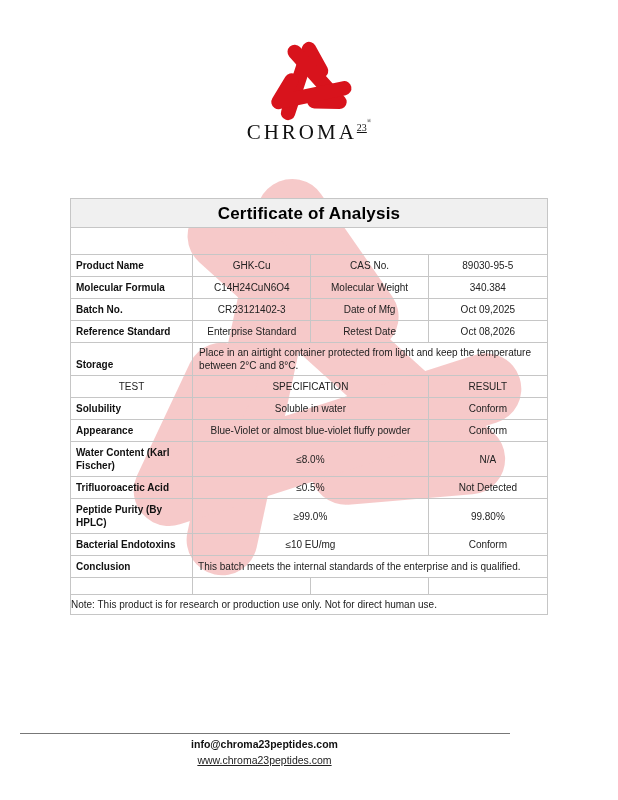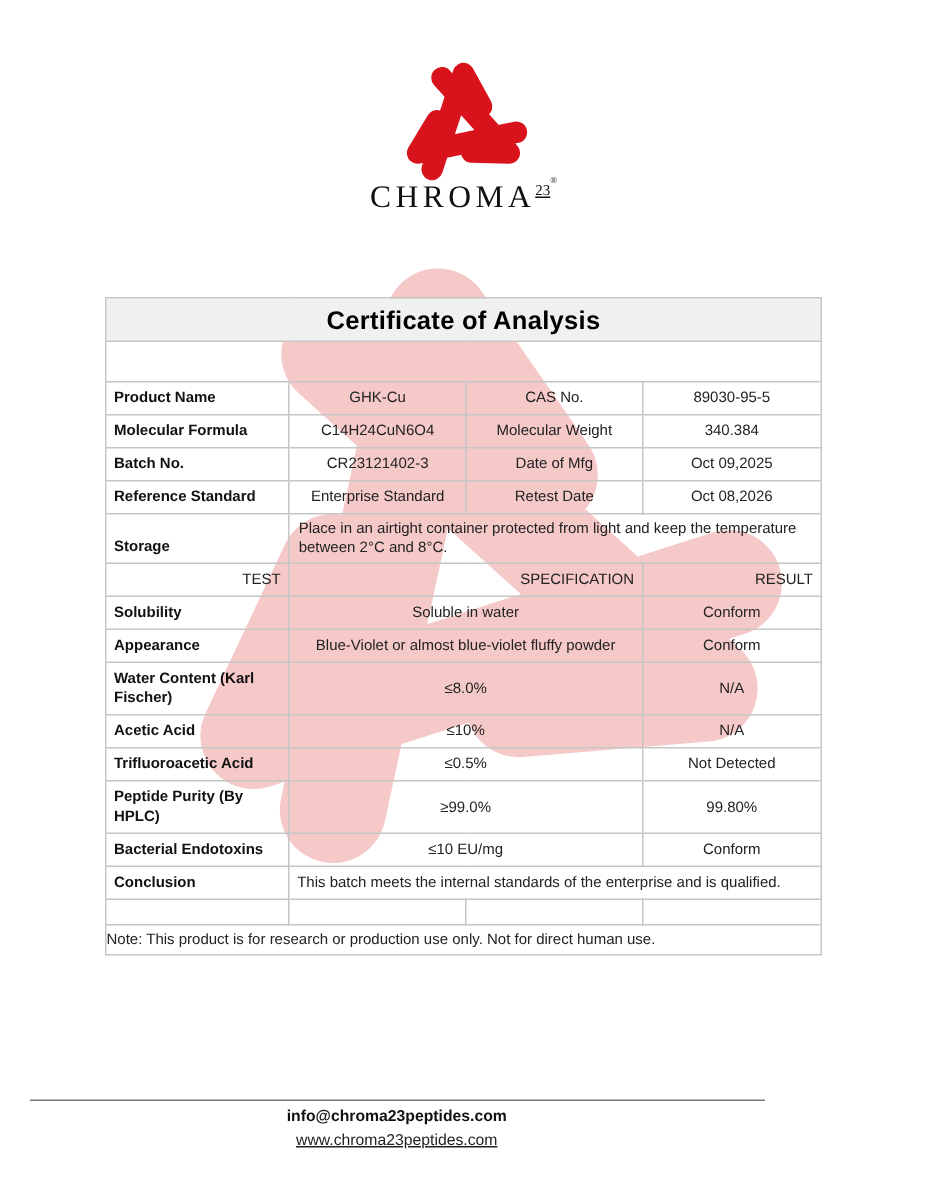--- a/index.html
+++ b/index.html
@@ -33,21 +33,21 @@
     background:transparent;color:#222;}
   .coa .title-row td{background:var(--title-bg);height:29px;text-align:center;
     font-size:17px;font-weight:bold;color:#000;letter-spacing:.2px;}
   .coa .spacer-top td{height:27px;}
   .coa .lbl{font-weight:bold;text-align:left;color:#111;}
   .coa .val{text-align:center;}
   .coa .left{text-align:left;}
   .coa tr.line td{height:17px;}
   .coa .storage-lbl{vertical-align:bottom;}
   .coa .storage-val{padding:3px 6px;}
-  .coa .head-row td{height:14px;text-align:right;}
+  .coa .head-row td{height:14px;text-align:center;}
   .coa .spacer-bottom td{height:17px;}
   .coa .note-row td{height:19px;text-align:left;padding:3px 0;}
 
   
   .footer{position:absolute;left:0;top:733px;width:529px;text-align:center;z-index:1;}
   .footer-rule{width:490px;margin:0 auto 4px auto;border:0;border-top:1px solid #777;}
   .footer-email{font-size:10.5px;font-weight:bold;color:#111;}
   .footer-site{display:inline-block;margin-top:2px;font-size:10.5px;color:#222;
     text-decoration:underline;cursor:pointer;}
 </style>
@@ -139,25 +139,20 @@
         <td class="lbl">Appearance</td>
         <td colspan="2" class="val">Blue-Violet or almost blue-violet fluffy powder</td>
         <td class="val">Conform</td>
       </tr>
       <tr class="line">
         <td class="lbl">Water Content (Karl Fischer)</td>
         <td colspan="2" class="val">≤8.0%</td>
         <td class="val">N/A</td>
       </tr>
       <tr class="line">
-        <td class="lbl">Acetic Acid</td>
-        <td colspan="2" class="val">≤10%</td>
-        <td class="val">N/A</td>
-      </tr>
-      <tr class="line">
         <td class="lbl">Trifluoroacetic Acid</td>
         <td colspan="2" class="val">≤0.5%</td>
         <td class="val">Not Detected</td>
       </tr>
       <tr class="line">
         <td class="lbl">Peptide Purity (By HPLC)</td>
         <td colspan="2" class="val">≥99.0%</td>
         <td class="val">99.80%</td>
       </tr>
       <tr class="line">

